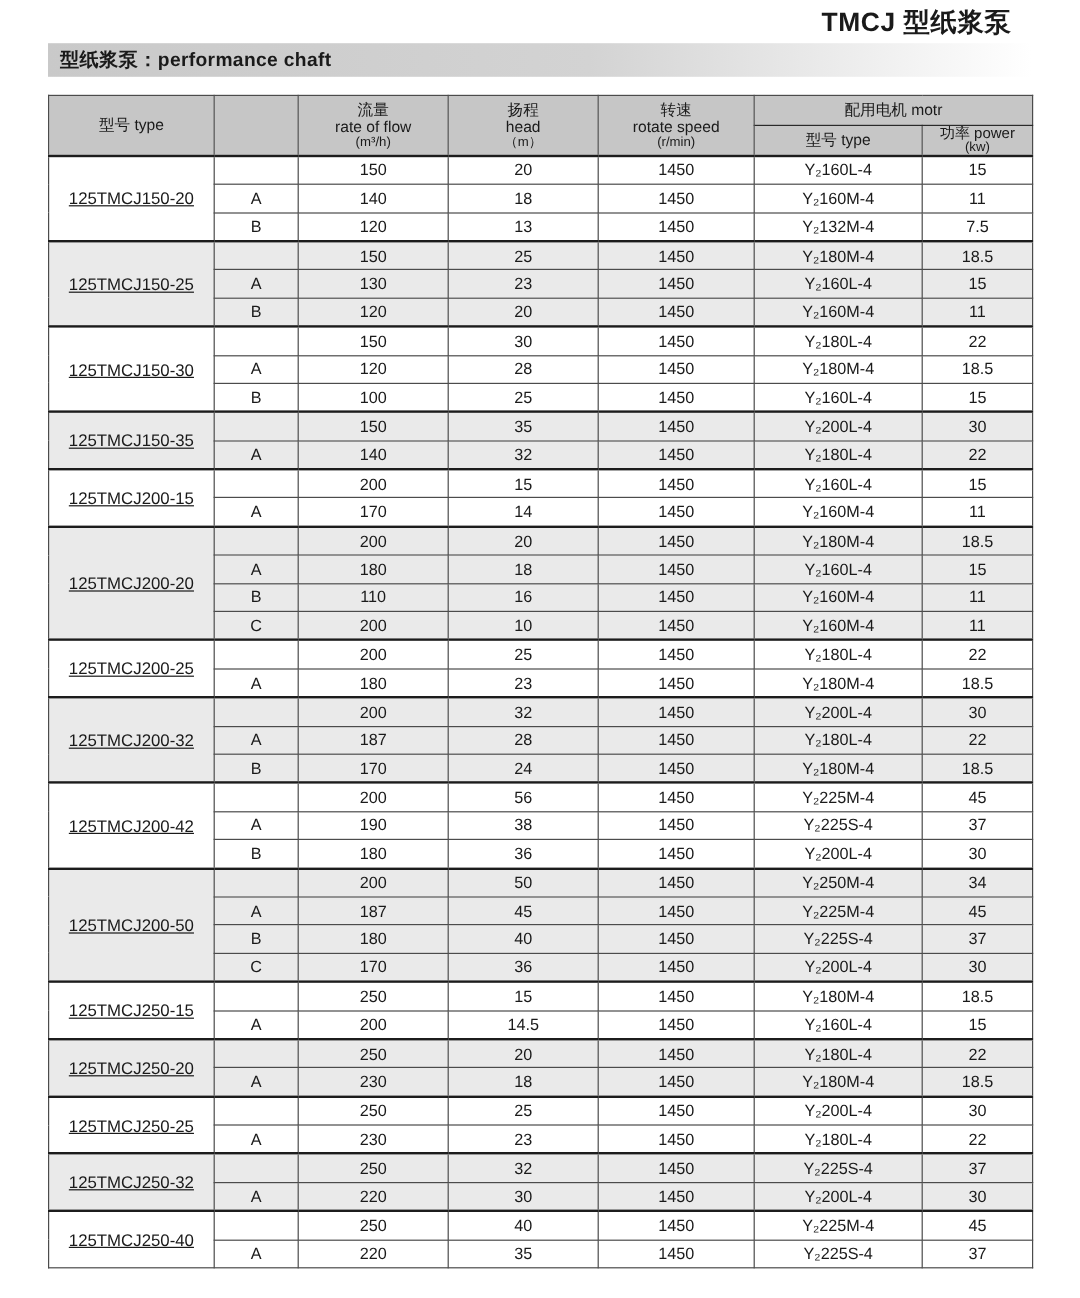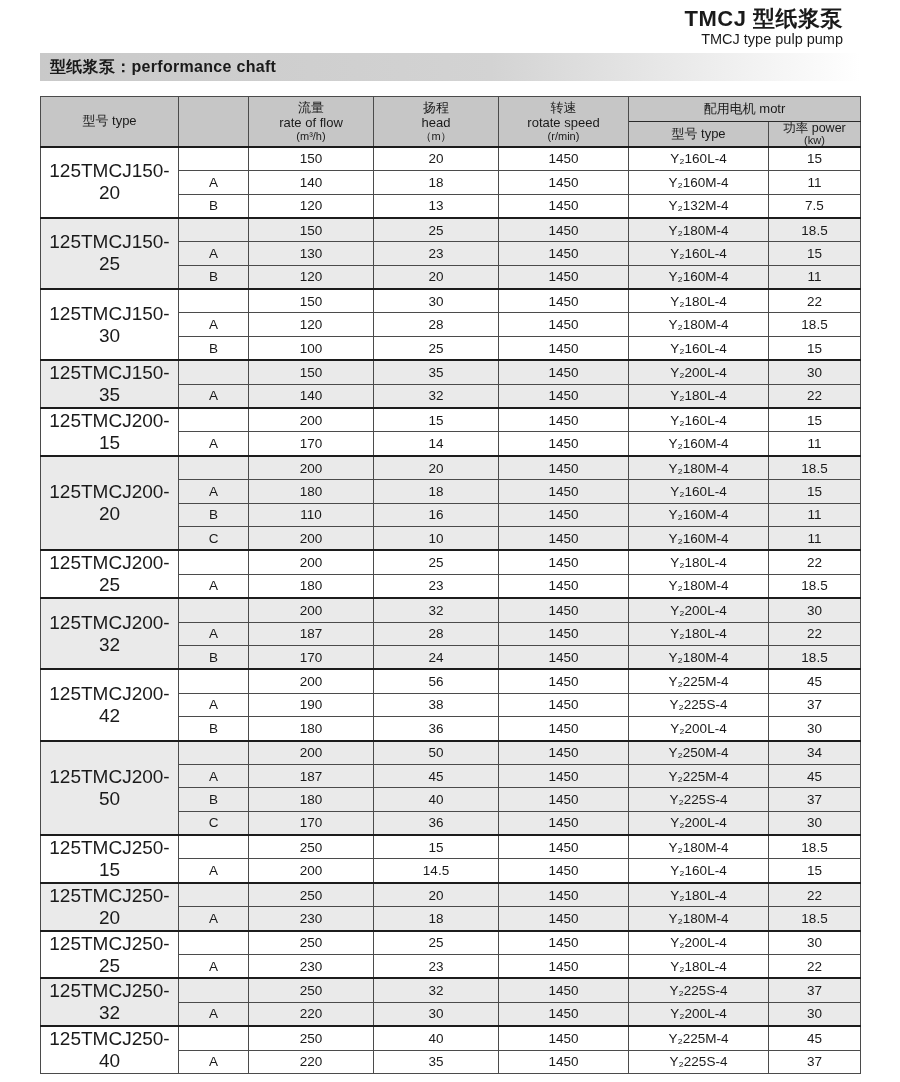--- a/index.html
+++ b/index.html
@@ -64,28 +64,27 @@
   }
   .hdr-unit { font-size: 11px; line-height: 1.0; }
   .hdr-two-line { font-size: 12.5px; line-height: 1.0; }
   .perf tbody td {
     height: 22.4px;
     font-size: 13.5px;
     background: #ffffff;
   }
   .perf tbody tr.alt td { background: #eaeaea; }
   .perf tbody tr.group-first td { border-top: 2px solid #1c1c1c; }
-  .perf td.type-cell { font-size: 19px; }
+  .perf td.type-cell { font-size: 14px; text-decoration: underline; }
 </style>
 </head>
 <body>
 
 <div class="title-block">
   <div class="title-cn">TMCJ 型纸浆泵</div>
-  <div class="title-en">TMCJ type pulp pump</div>
 </div>
 
 <div class="section-bar">
   <span>型纸浆泵：performance chaft</span>
 </div>
 
 <table class="perf">
   <colgroup>
     <col style="width:138px">
     <col style="width:70px">

